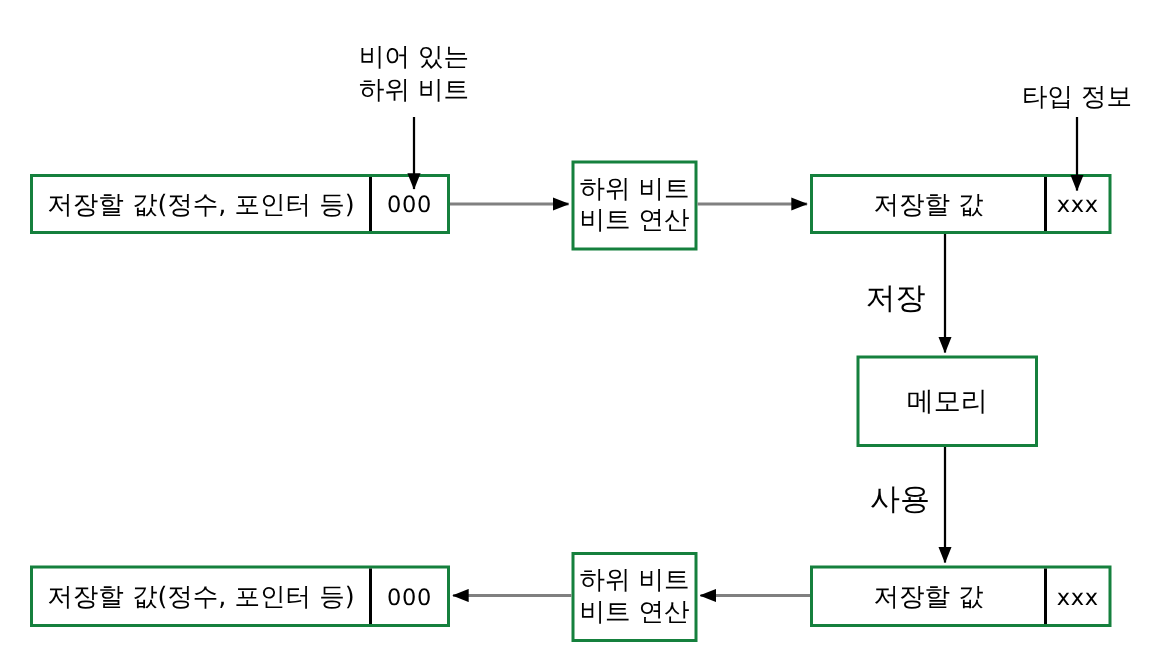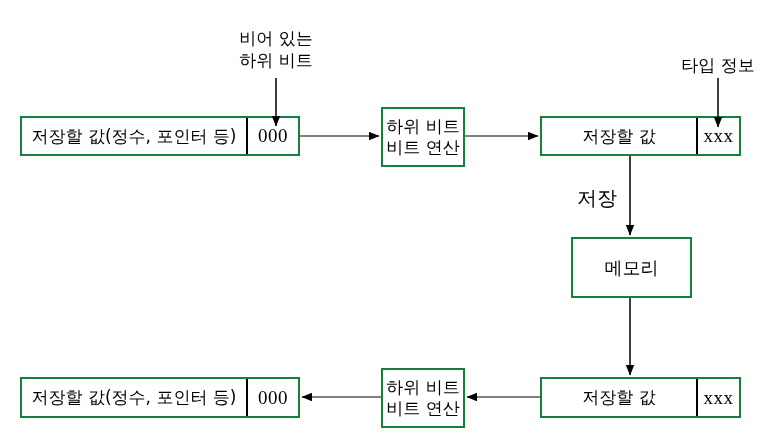--- a/index.html
+++ b/index.html
@@ -32,23 +32,22 @@
     align-items: center;
     justify-content: center;
     font-size: 17px;
     white-space: nowrap;
   }
   .valbox .bits {
     display: flex;
     align-items: center;
     justify-content: center;
     border-left: 2px solid #000000;
-    font-size: 19px;
+    font-size: 15px;
     letter-spacing: 0.5px;
-    font-family: Liberation Serif, serif;
   }
   .bits-wide { width: 50px; }
   .bits-narrow { width: 41px; text-align: center; }
   .opbox, .membox {
     display: flex;
     flex-direction: column;
     align-items: center;
     justify-content: center;
     text-align: center;
     font-size: 17px;
@@ -106,20 +105,21 @@
     <div class="main">저장할 값</div>
     <div class="bits bits-narrow">xxx</div>
   </div>
 
   <div class="edge-label" style="left:502px; top:185px; width:115px;font-family:Liberation Serif, serif;">저장</div>
 
   <div class="node membox" style="left:571px; top:237px; width:121px; height:61px;">
     <div>메모리</div>
   </div>
 
+  <div class="edge-label" style="left:505px; top:319px; width:115px;">사용</div>
 
   <div class="node valbox" style="left:540px; top:377px; width:201px; height:41px;">
     <div class="main">저장할 값</div>
     <div class="bits bits-narrow">xxx</div>
   </div>
 
   <div class="node opbox" style="left:381px; top:368px; width:84px; height:60px;">
     <div>하위 비트</div>
     <div>비트 연산</div>
   </div>

